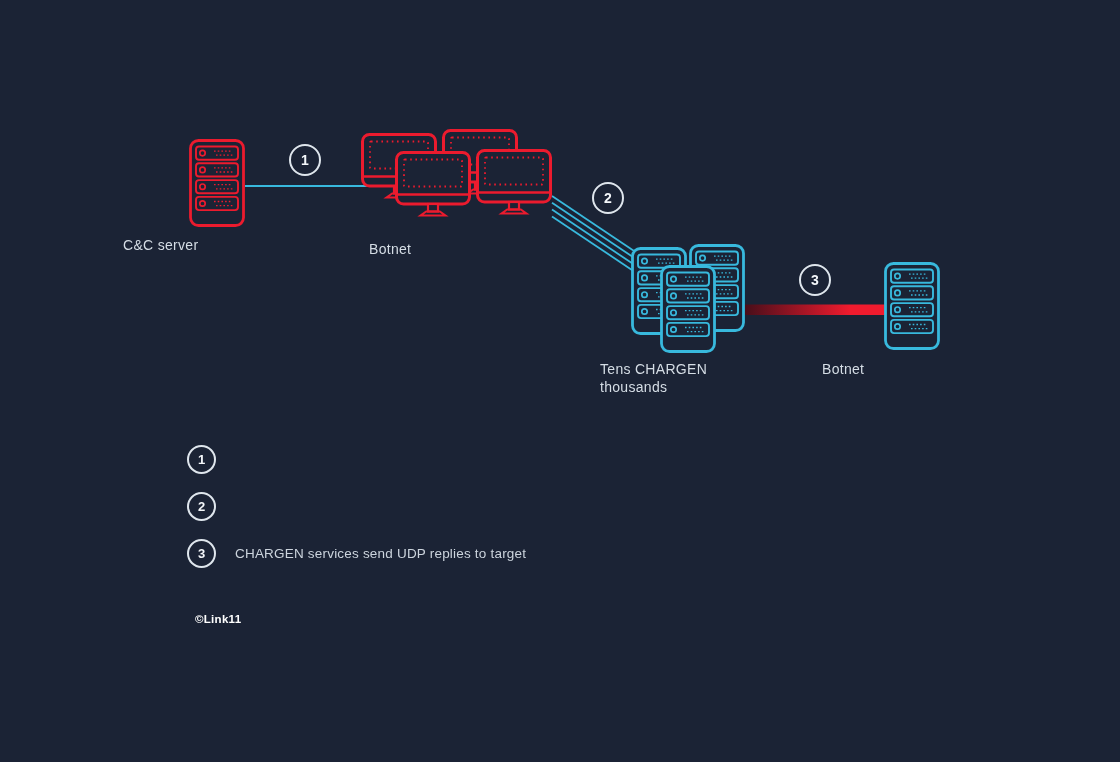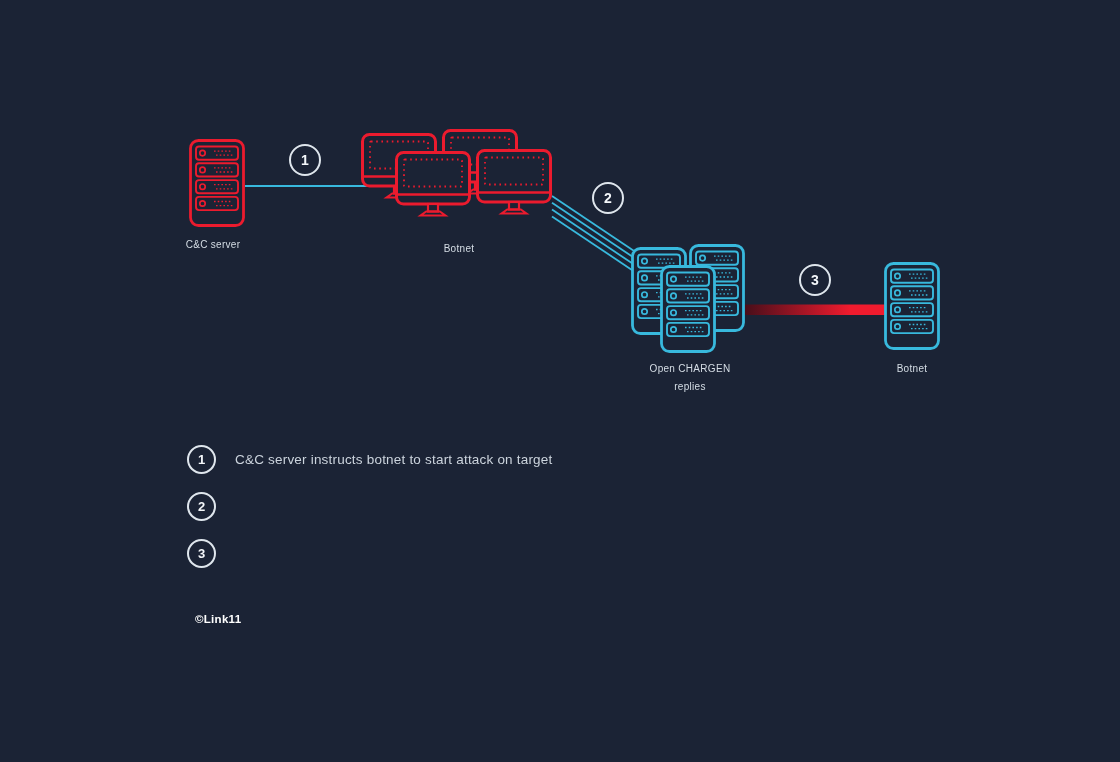--- a/index.html
+++ b/index.html
@@ -45,23 +45,22 @@
     border: 2px solid var(--circle-border, #dfe6ed);
     border-radius: 50%;
     display: flex; align-items: center; justify-content: center;
     color: #f4f7fa;
     font-size: 14px;
     font-weight: 600;
   }
   .node-label {
     position: absolute;
     width: 180px;
-    text-align: center;
     color: var(--label-text, #d5dde5);
-    font-size: 10px;
+    font-size: 14px;
     letter-spacing: 0.3px;
     line-height: 18px;
   }
   .legend-row {
     position: absolute;
     left: 187px;
     height: 30px;
     display: flex;
     align-items: center;
   }
@@ -167,37 +166,37 @@
   <div class="step-badge" style="left:592px; top:182px;">
     <span>2</span>
   </div>
   <div class="step-badge" style="left:799px; top:264px;">
     <span>3</span>
   </div>
 
   <div class="node-label" style="left:123px; top:236px;">C&amp;C server</div>
   <div class="node-label" style="left:369px; top:240px;">Botnet</div>
   <div class="node-label" style="left:600px; top:360px;">
-    <div>Open CHARGEN</div>
-    <div>replies</div>
+    <div>Tens CHARGEN</div>
+    <div>thousands</div>
   </div>
   <div class="node-label" style="left:822px; top:360px;">Botnet</div>
 
   <div class="legend-row" style="top:444px;">
     <div class="legend-badge">
       <span>1</span>
     </div>
-    <div class="legend-text">C&amp;C server instructs botnet to start attack on target</div>
   </div>
   <div class="legend-row" style="top:491px;">
     <div class="legend-badge">
       <span>2</span>
     </div>
   </div>
   <div class="legend-row" style="top:538px;">
     <div class="legend-badge">
       <span>3</span>
     </div>
+    <div class="legend-text">CHARGEN services send UDP replies to target</div>
   </div>
 
   <div class="copyright">©Link11</div>
 
 </div>
 
 </body></html>

